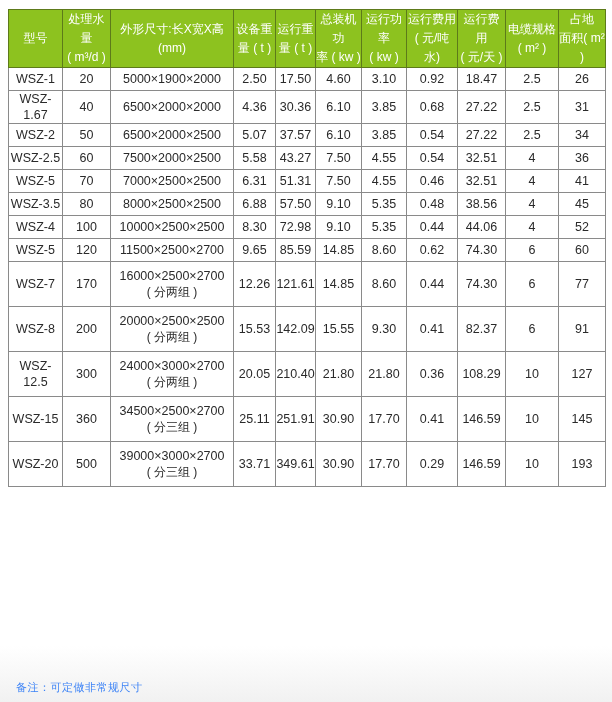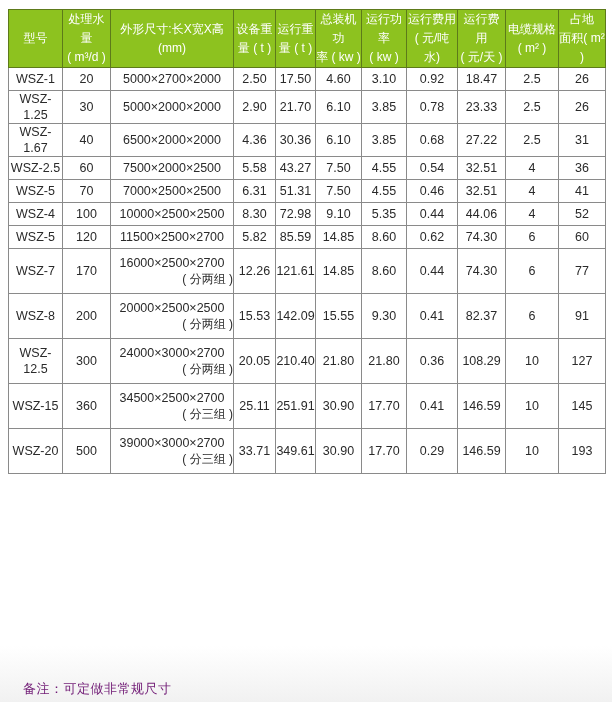--- a/index.html
+++ b/index.html
@@ -28,25 +28,25 @@
     background:#8dc21f;
     color:#ffffff;
     font-weight:normal;
     font-size:12px;
     line-height:19px;
     height:46px;
     border-color:#5d7a1a;
   }
   td { height:22px; background:#fff; }
   tr.tall td { height:44px; }
-  td.dim .sub { display:block; font-size:12px;text-align:right; }
+  td.dim .sub { display:block; font-size:12px; }
   td.model { font-size:12.5px; }
   .note {
-    position:absolute; left:23px; top:680px;
-    font-size:13px; color:#701a75; letter-spacing:0.5px;
+    position:absolute; left:16px; top:680px;
+    font-size:11px; color:#3b82f6; letter-spacing:0.5px;
     font-family: "DejaVu Sans", sans-serif;
   }
 </style>
 </head>
 <body>
 
 <div class="wrap">
   <table>
     <colgroup>
       <col style="width:54px">
@@ -73,57 +73,57 @@
           <th><span>运行费用</span><br><span>( 元/吨水)</span></th>
           <th><span>运行费用</span><br><span>( 元/天 )</span></th>
           <th><span>电缆规格</span><br><span>( m² )</span></th>
           <th><span>占地</span><br><span>面积( m² )</span></th>
         </tr>
     </thead>
     <tbody id="tbody">
         <tr>
           <td class="model">WSZ-1</td>
           <td>20</td>
-          <td class="dim"><span>5000×2700×2000</span></td>
+          <td class="dim"><span>5000×1900×2000</span></td>
           <td>2.50</td>
           <td>17.50</td>
           <td>4.60</td>
           <td>3.10</td>
           <td>0.92</td>
           <td>18.47</td>
-          <td>2.5</td>
-          <td>26</td>
-        </tr>
-        <tr>
-          <td class="model">WSZ-1.25</td>
-          <td>30</td>
-          <td class="dim"><span>5000×2000×2000</span></td>
-          <td>2.90</td>
-          <td>21.70</td>
-          <td>6.10</td>
-          <td>3.85</td>
-          <td>0.78</td>
-          <td>23.33</td>
           <td>2.5</td>
           <td>26</td>
         </tr>
         <tr>
           <td class="model">WSZ-1.67</td>
           <td>40</td>
           <td class="dim"><span>6500×2000×2000</span></td>
           <td>4.36</td>
           <td>30.36</td>
           <td>6.10</td>
           <td>3.85</td>
           <td>0.68</td>
           <td>27.22</td>
           <td>2.5</td>
           <td>31</td>
         </tr>
         <tr>
+          <td class="model">WSZ-2</td>
+          <td>50</td>
+          <td class="dim"><span>6500×2000×2500</span></td>
+          <td>5.07</td>
+          <td>37.57</td>
+          <td>6.10</td>
+          <td>3.85</td>
+          <td>0.54</td>
+          <td>27.22</td>
+          <td>2.5</td>
+          <td>34</td>
+        </tr>
+        <tr>
           <td class="model">WSZ-2.5</td>
           <td>60</td>
           <td class="dim"><span>7500×2000×2500</span></td>
           <td>5.58</td>
           <td>43.27</td>
           <td>7.50</td>
           <td>4.55</td>
           <td>0.54</td>
           <td>32.51</td>
           <td>4</td>
@@ -136,37 +136,50 @@
           <td>6.31</td>
           <td>51.31</td>
           <td>7.50</td>
           <td>4.55</td>
           <td>0.46</td>
           <td>32.51</td>
           <td>4</td>
           <td>41</td>
         </tr>
         <tr>
+          <td class="model">WSZ-3.5</td>
+          <td>80</td>
+          <td class="dim"><span>8000×2500×2500</span></td>
+          <td>6.88</td>
+          <td>57.50</td>
+          <td>9.10</td>
+          <td>5.35</td>
+          <td>0.48</td>
+          <td>38.56</td>
+          <td>4</td>
+          <td>45</td>
+        </tr>
+        <tr>
           <td class="model">WSZ-4</td>
           <td>100</td>
           <td class="dim"><span>10000×2500×2500</span></td>
           <td>8.30</td>
           <td>72.98</td>
           <td>9.10</td>
           <td>5.35</td>
           <td>0.44</td>
           <td>44.06</td>
           <td>4</td>
           <td>52</td>
         </tr>
         <tr>
           <td class="model">WSZ-5</td>
           <td>120</td>
           <td class="dim"><span>11500×2500×2700</span></td>
-          <td>5.82</td>
+          <td>9.65</td>
           <td>85.59</td>
           <td>14.85</td>
           <td>8.60</td>
           <td>0.62</td>
           <td>74.30</td>
           <td>6</td>
           <td>60</td>
         </tr>
         <tr class="tall">
           <td class="model">WSZ-7</td>

